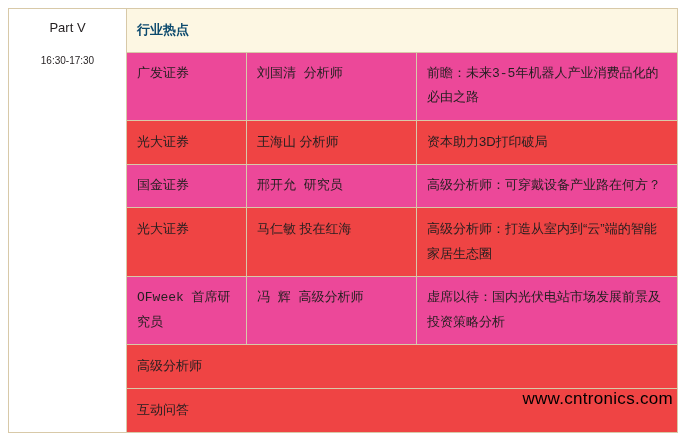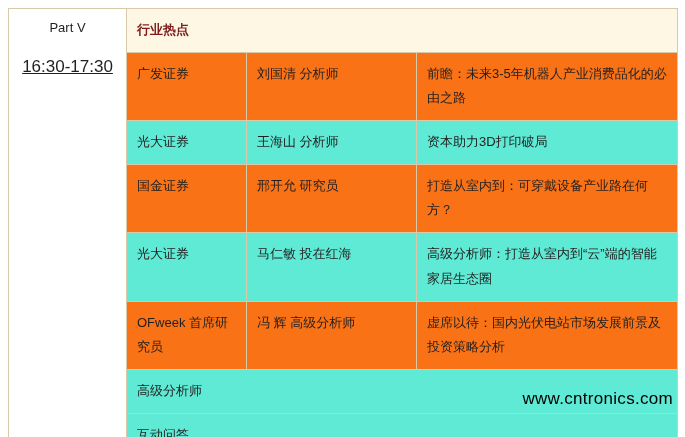--- a/index.html
+++ b/index.html
@@ -53,36 +53,36 @@
     background: #ffffff;
   }
   .part-label {
     display: block;
     font-size: 13px;
     color: #231f20;
     line-height: 1.6;
   }
   .part-time {
     display: block;
-    font-size: 17px;
+    font-size: 10px;
     color: #231f20;
     margin-top: 14px;
     line-height: 1.6;
-    text-decoration: underline;
   }
   td.header-cell {
     background: #fdf7e3;
     font-weight: bold;
-    color: #7f1d1d;
+    color: #0c4a6e;
   }
   td.tint {
-    background: #f97316;
+    background: #ec4899;
+    font-family: Liberation Mono, monospace;
   }
   td.plain {
-    background: #5eead4;
+    background: #ef4444;
   }
   .watermark {
     position: absolute;
     right: 12px;
     bottom: 8px;
     font-size: 17px;
     color: #000000;
     letter-spacing: 0.3px;
     font-family: "Liberation Sans", sans-serif;
   }
@@ -117,21 +117,21 @@
 
       <tr>
         <td class="plain">光大证券</td>
         <td class="plain">王海山 分析师</td>
         <td class="plain">资本助力3D打印破局</td>
       </tr>
 
       <tr>
         <td class="tint">国金证券</td>
         <td class="tint">邢开允 研究员</td>
-        <td class="tint">打造从室内到：可穿戴设备产业路在何方？</td>
+        <td class="tint">高级分析师：可穿戴设备产业路在何方？</td>
       </tr>
 
       <tr>
         <td class="plain">光大证券</td>
         <td class="plain">马仁敏 投在红海</td>
         <td class="plain">高级分析师：打造从室内到“云”端的智能家居生态圈</td>
       </tr>
 
       <tr>
         <td class="tint">OFweek 首席研究员</td>

